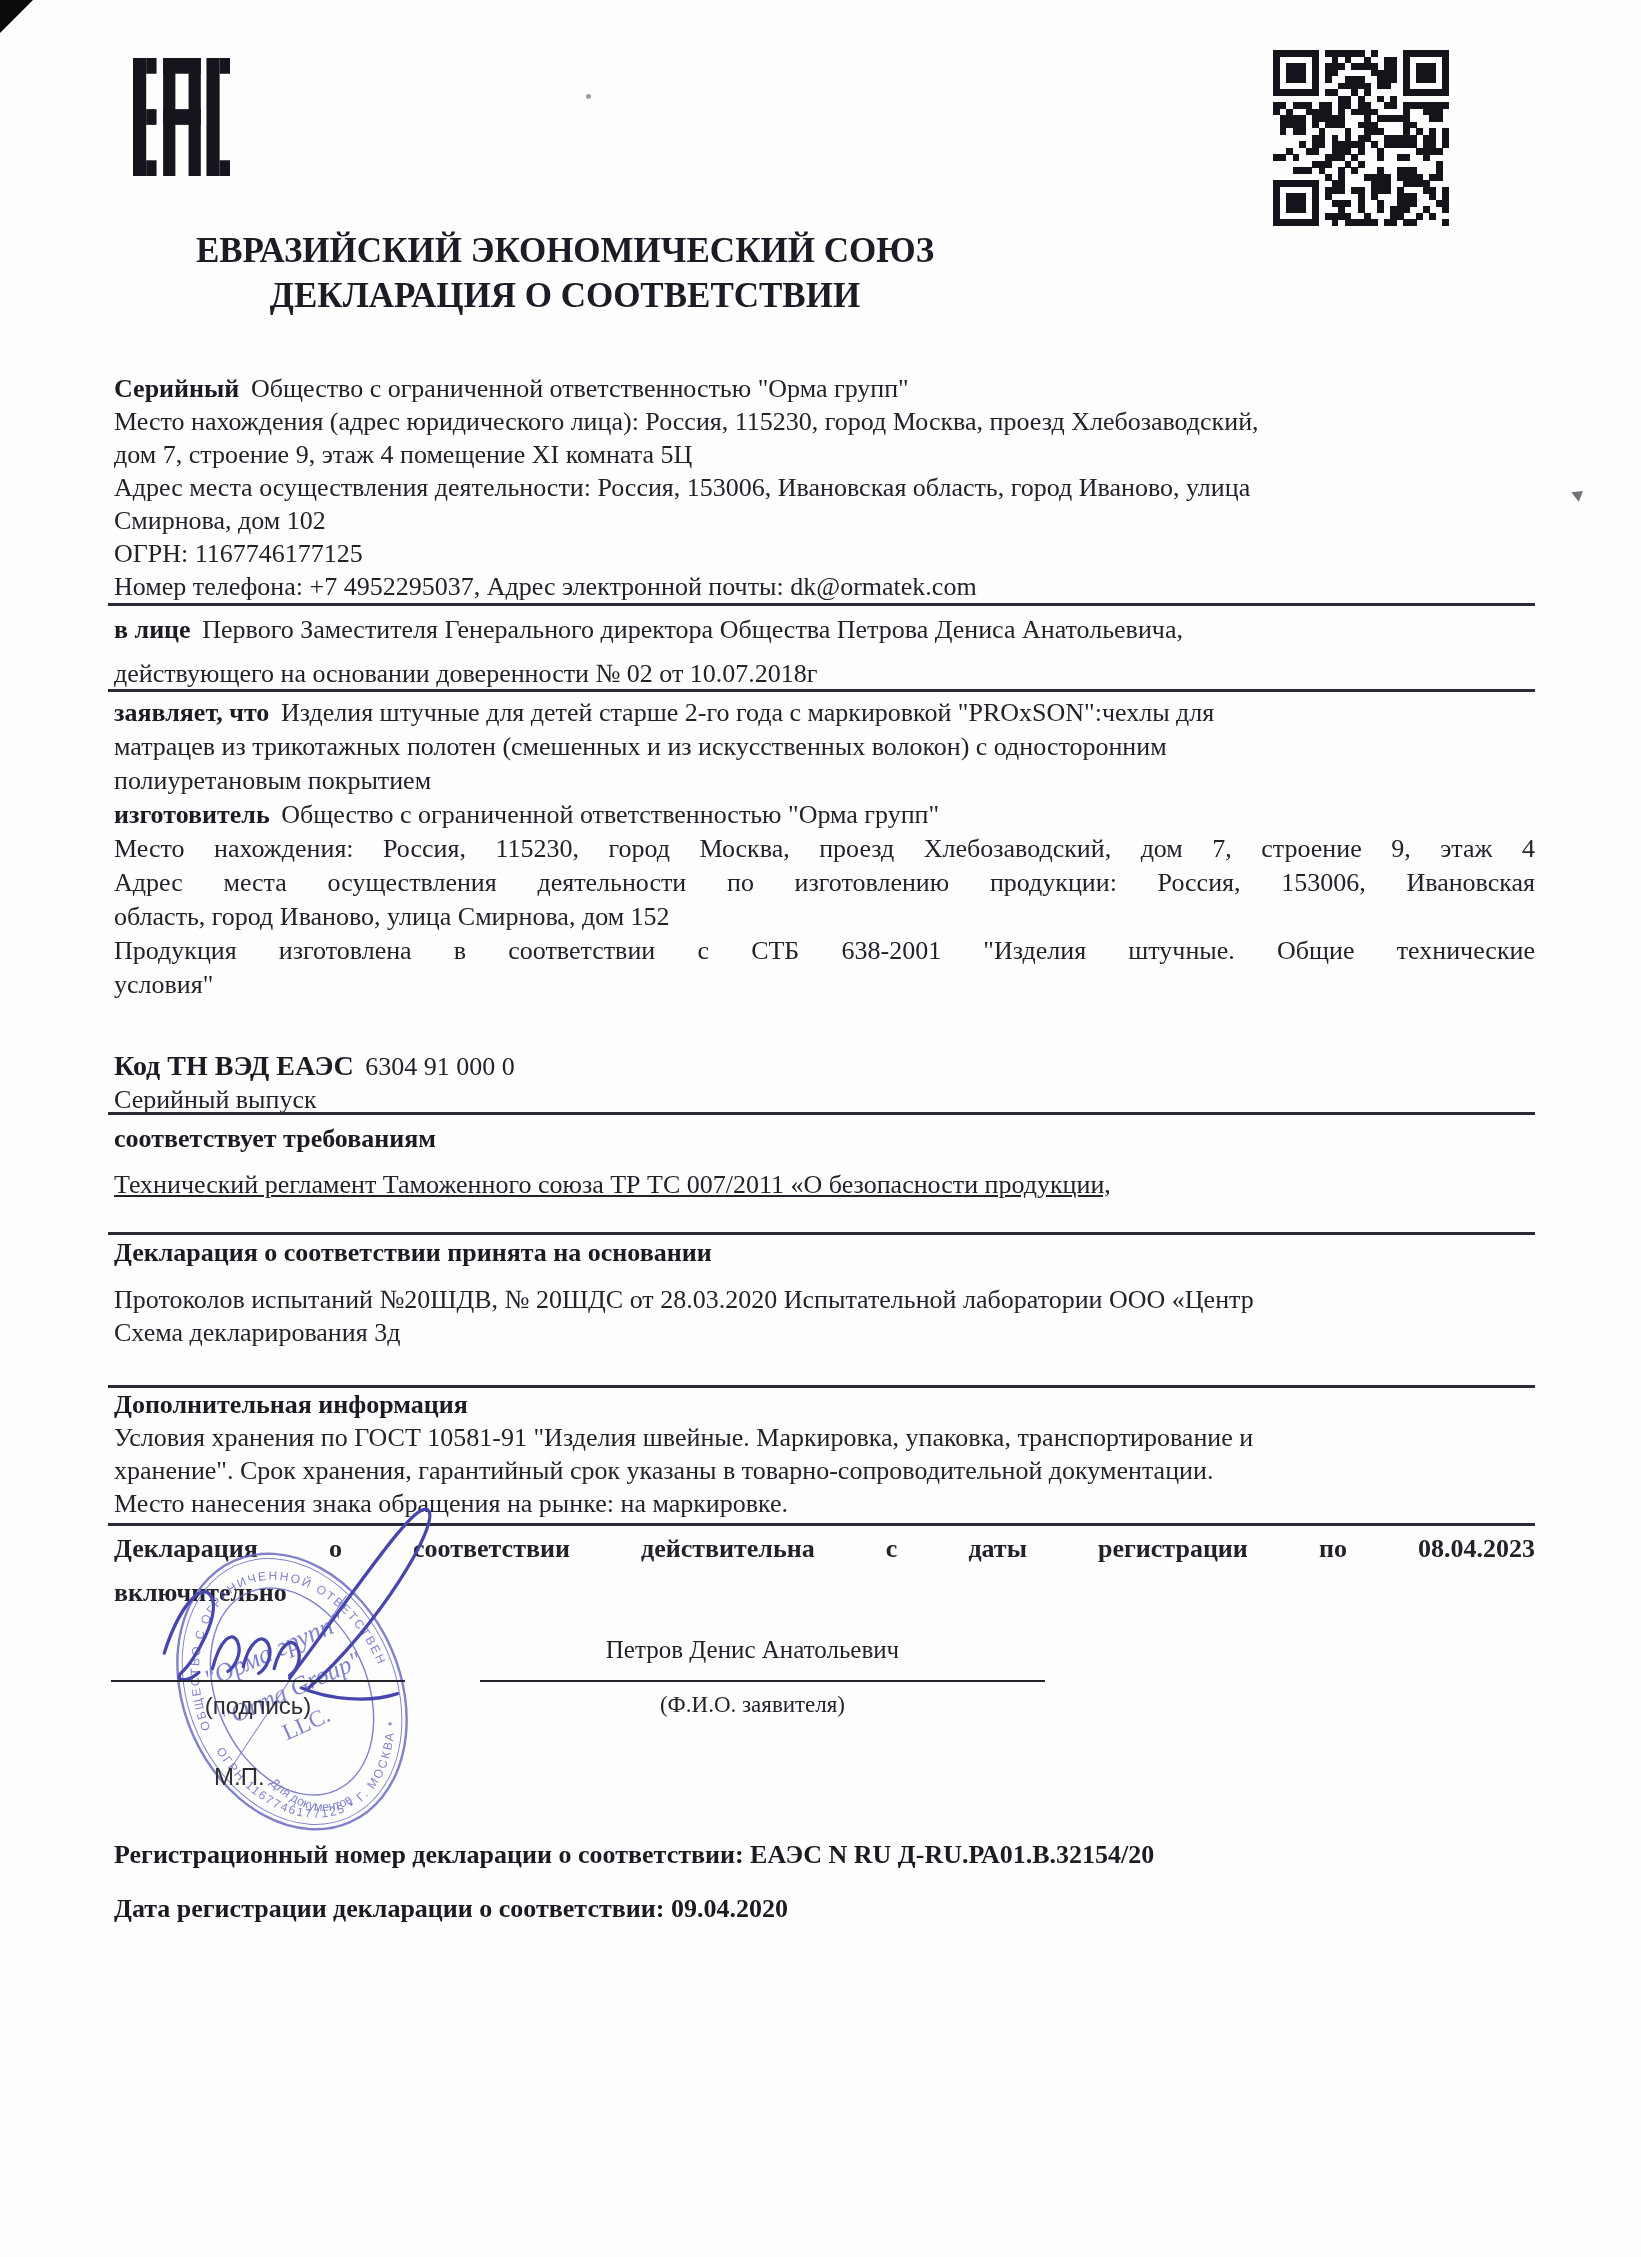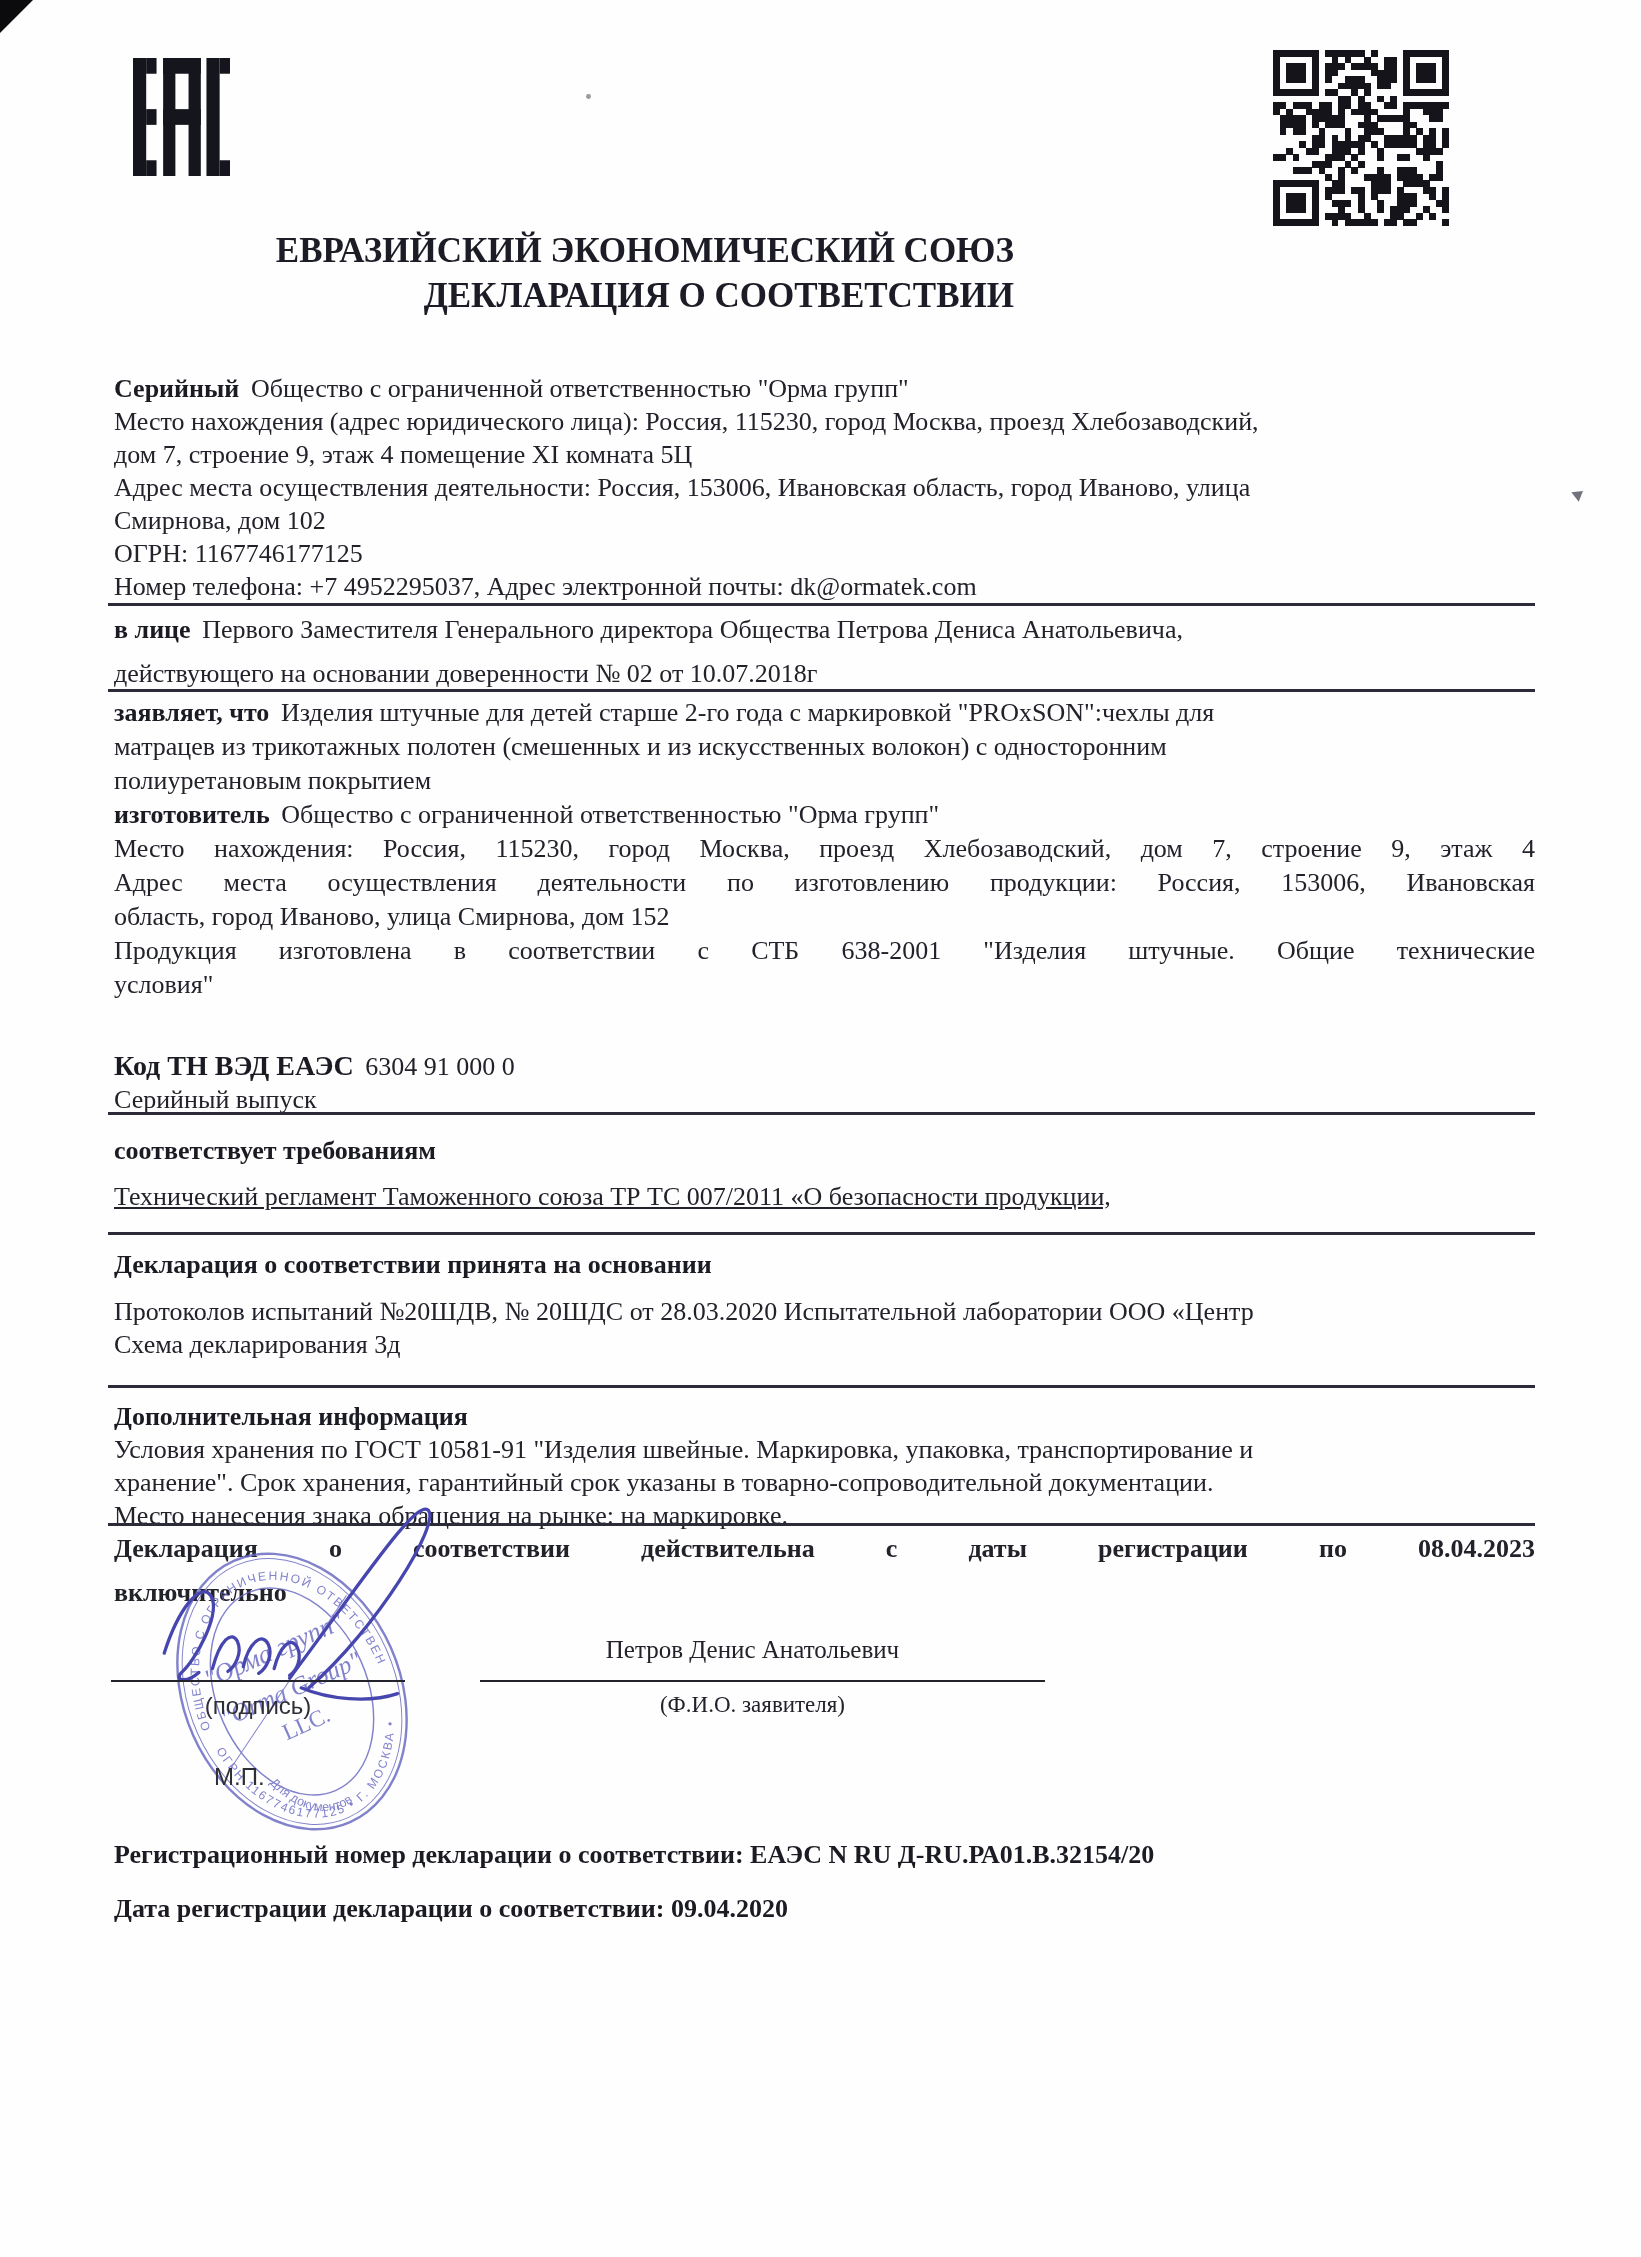--- a/index.html
+++ b/index.html
@@ -7,30 +7,30 @@
         font-family:"Liberation Serif","DejaVu Serif",serif;color:#22222b;overflow:hidden;}
   
   .corner-wedge{position:absolute;left:0;top:0;width:0;height:0;
         border-top:33px solid #0b0b0e;border-right:33px solid transparent;}
   .speck{position:absolute;background:#9a9aa0;border-radius:50%;}
   .edge-mark{position:absolute;width:0;height:0;border-left:10.6px solid #70737b;
         border-top:6.8px solid transparent;border-bottom:6.8px solid transparent;transform:rotate(-38deg);}
   
   .eac{position:absolute;left:133px;top:58px;}
   .qr{position:absolute;left:1273px;top:50px;}
-  .title{position:absolute;left:116px;top:228px;width:898px;text-align:right;
+  .title{position:absolute;left:116px;top:228px;width:898px;text-align:center;
          font-weight:bold;font-size:35px;line-height:45px;color:#1c1c26;}
   
   .sec{position:absolute;left:114px;width:1421px;font-size:26px;line-height:33px;}
   #sec-person{line-height:44px;}
   #sec-declares{line-height:34px;}
   #sec-validity{line-height:44px;font-weight:bold;}
   .line{min-height:1em;}
   .lbl{margin-right:11.6px;font-weight:bold;color:#1b1b24;}
-  .bh{font-weight:bold;color:#1b1b24;margin-top:12px;}
+  .bh{font-weight:bold;color:#1b1b24;}
   .jline{text-align:justify;text-align-last:justify;}
   .gap8{margin-top:13px;text-decoration:underline;}
   .gap14{margin-top:13.5px;}
   .code-lbl{font-size:28px;}
   .hr{position:absolute;left:108px;width:1427px;height:2.9px;background:#2c2c38;}
   
   .sigline{position:absolute;border-top:2.9px solid #23232b;height:0;}
   .sign-caption{position:absolute;left:111px;width:294px;top:1692px;text-align:center;
         font-family:"Liberation Sans","DejaVu Sans",sans-serif;font-size:24px;color:#2e2e36;}
   .mp{position:absolute;left:214px;top:1763px;

